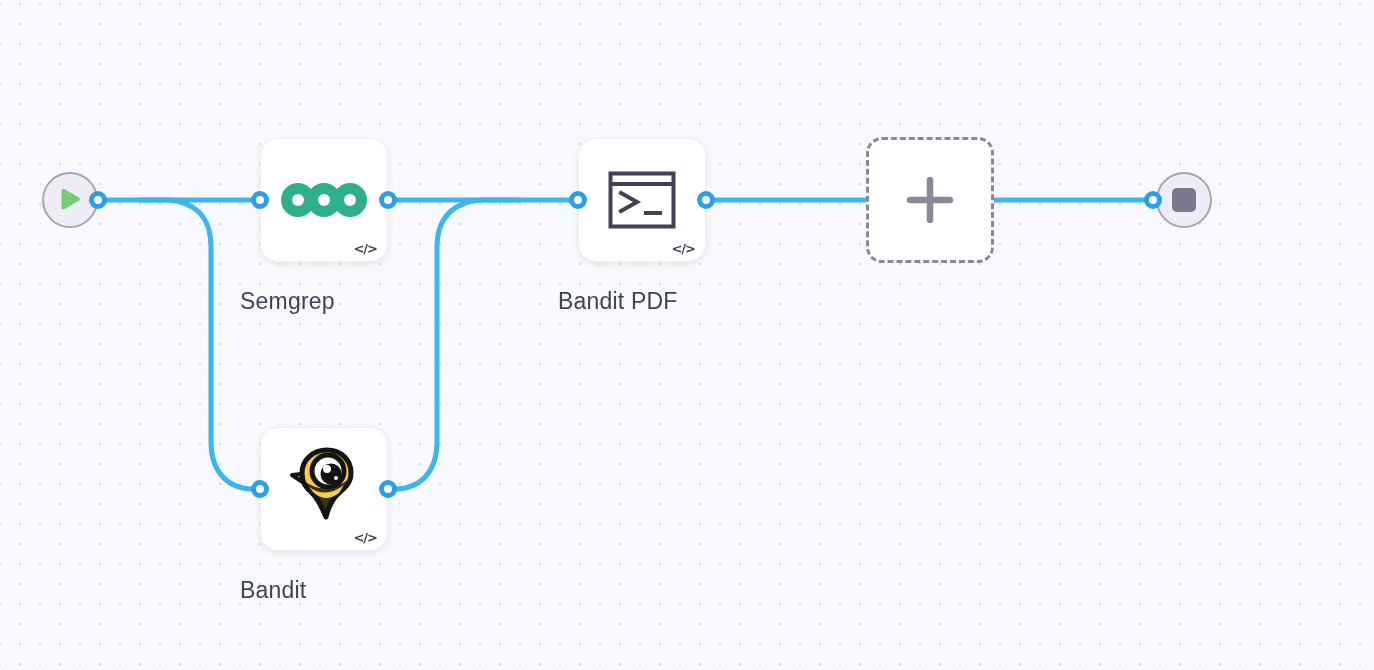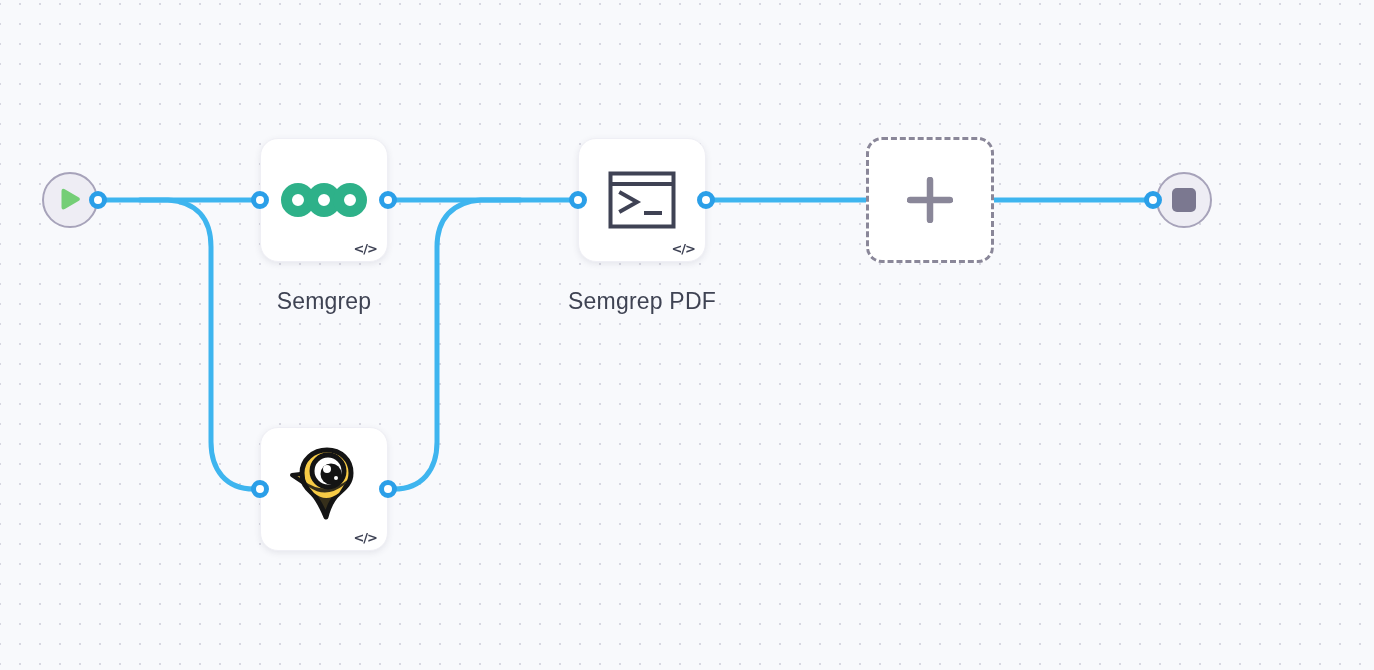--- a/index.html
+++ b/index.html
@@ -71,21 +71,20 @@
     height: 8px;
     background: #FFFFFF;
     border: 5px solid var(--port, #2B9FE8);
     border-radius: 50%;
     z-index: 3;
     cursor: crosshair;
   }
   .node-label {
     position: absolute;
     width: 168px;
-    text-align: center;
     font-size: 23px;
     color: var(--node-label, #3F4353);
     z-index: 2;
     letter-spacing: 0.2px;
   }
   .node-label.muted { color: #4D5260; }
   .code-badge {
     position: absolute;
     right: 10px;
     bottom: 5px;
@@ -135,31 +134,32 @@
       <path d="M 17 34 Q 39 50 62 32 Q 52 44 39 66 Q 30 50 17 34 Z" fill="#141414" opacity="0.85"></path>
       <path d="M 22 40 Q 39 52 57 38 L 52 46 Q 39 56 27 46 Z" fill="#F7CB46"></path>
 
       <circle cx="41" cy="24" r="16" fill="#FFFFFF" stroke="#141414" stroke-width="5"></circle>
       <circle cx="44" cy="27" r="10.5" fill="#141414"></circle>
       <circle cx="40" cy="22" r="4" fill="#FFFFFF"></circle>
       <circle cx="49" cy="31" r="2" fill="#FFFFFF"></circle>
     </svg>
     <span class="code-badge">&lt;/&gt;</span>
   </div>
+  <div class="node-label" style="left:240px; top:577px;">Bandit</div>
 
   <div class="node-card" style="left:578px; top:138px;">
     <svg width="68" height="58" viewBox="0 0 68 58">
       <rect x="2.5" y="2.5" width="63" height="53" fill="none" stroke="#3F4254" stroke-width="4"></rect>
       <line x1="2.5" y1="13" x2="65.5" y2="13" stroke="#3F4254" stroke-width="4"></line>
       <polyline points="13,22 29,31 13,40" fill="none" stroke="#3F4254" stroke-width="4" stroke-linecap="square"></polyline>
       <line x1="36" y1="42" x2="54" y2="42" stroke="#3F4254" stroke-width="4"></line>
     </svg>
     <span class="code-badge">&lt;/&gt;</span>
   </div>
-  <div class="node-label" style="left:558px; top:288px;">Semgrep PDF</div>
+  <div class="node-label" style="left:558px; top:288px;">Bandit PDF</div>
 
   <div class="node-card dashed" style="left:866px; top:137px; width:128px; height:126px;">
     <svg width="46" height="46" viewBox="0 0 46 46">
       <line x1="23" y1="3" x2="23" y2="43" stroke="#8A8799" stroke-width="6.5" stroke-linecap="round"></line>
       <line x1="3" y1="23" x2="43" y2="23" stroke="#8A8799" stroke-width="6.5" stroke-linecap="round"></line>
     </svg>
   </div>
 
   <div class="terminal-node" style="left:1156px; top:172px;">
     <svg width="26" height="26" viewBox="0 0 26 26">

